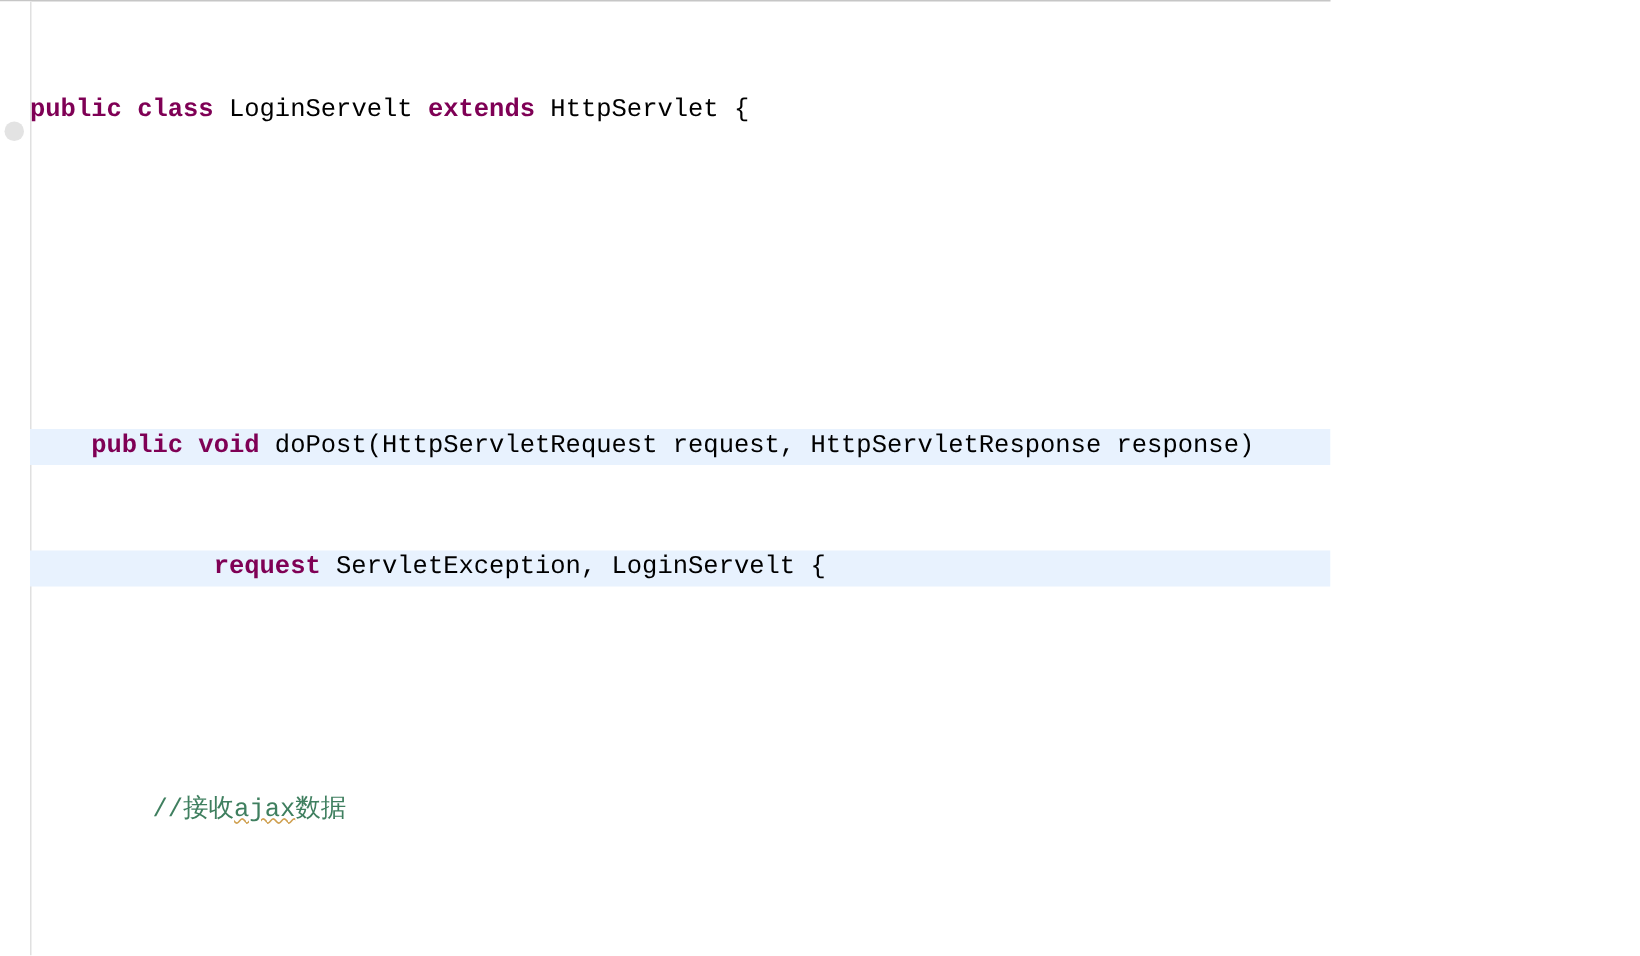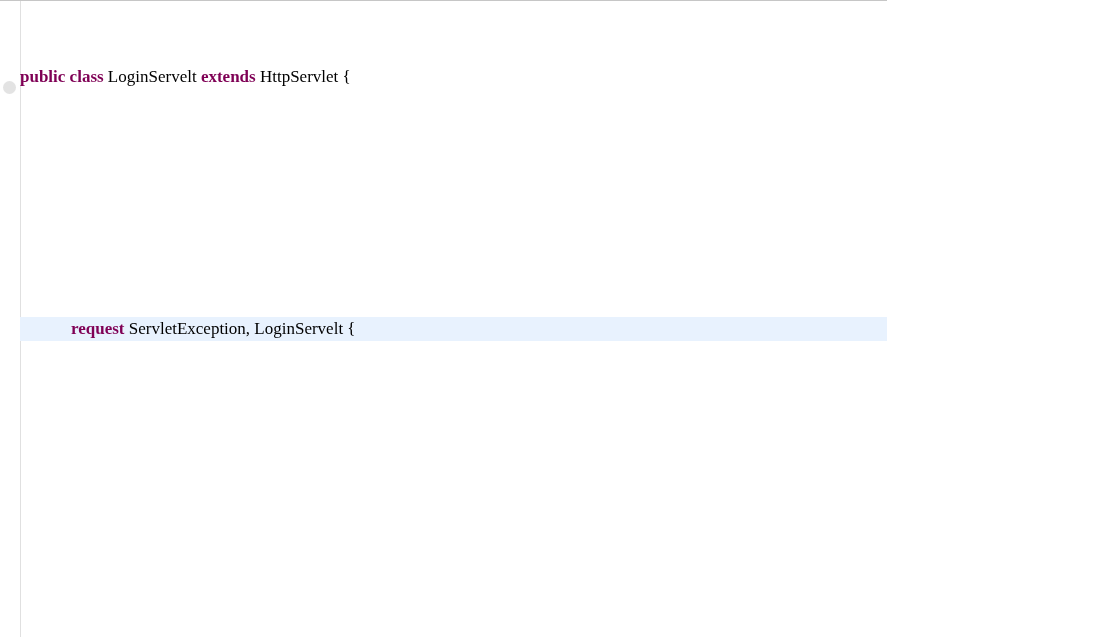--- a/index.html
+++ b/index.html
@@ -12,21 +12,20 @@
     font-size: 17px;
     overflow: hidden;
     color: #000;
   }
   .editor {
     position: relative;
     width: 887px;
     height: 637px;
     border-top: 1px solid #c6c6c6;
     box-sizing: border-box;
-    font-family: Liberation Serif, serif;
   }
   .gutter {
     position: absolute;
     left: 0;
     top: 0;
     bottom: 0;
     width: 20px;
     background: #ffffff;
     border-right: 1px solid #e0e0e0;
   }
@@ -71,25 +70,27 @@
   <div class="gutter">
     <div class="gutter-mark" style="top:80px;"></div>
   </div>
   <div class="code-area">
 
     <div class="line" style="margin-top:4px;"><span class="kw">public</span><span class="plain"> </span><span class="kw">class</span><span class="plain"> LoginServelt </span><span class="kw">extends</span><span class="plain"> HttpServlet {</span></div>
 
     <div class="line"></div>
     <div class="line"></div>
 
+    <div class="line hl"><span class="plain">    </span><span class="kw">public</span><span class="plain"> </span><span class="kw">void</span><span class="plain"> doPost(HttpServletRequest request, HttpServletResponse response)</span></div>
 
     <div class="line hl"><span class="plain">            </span><span class="kw">request</span><span class="plain"> ServletException, LoginServelt {</span></div>
 
     <div class="line"></div>
 
+    <div class="line"><span class="cm">        //接收</span><span class="cm underline-squiggle">ajax</span><span class="cm">数据</span></div>
 
     <div class="line"></div>
 
     
 
     
 
     
 
     

